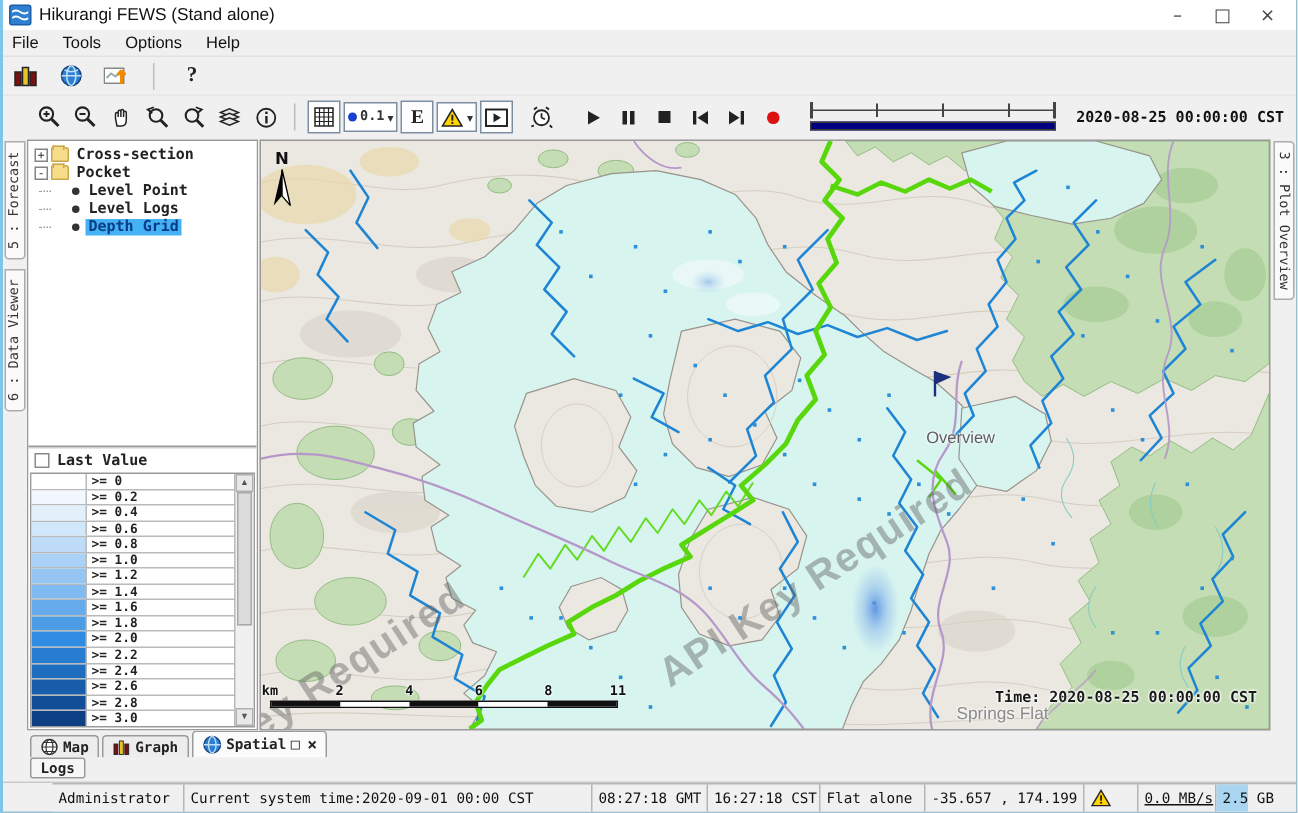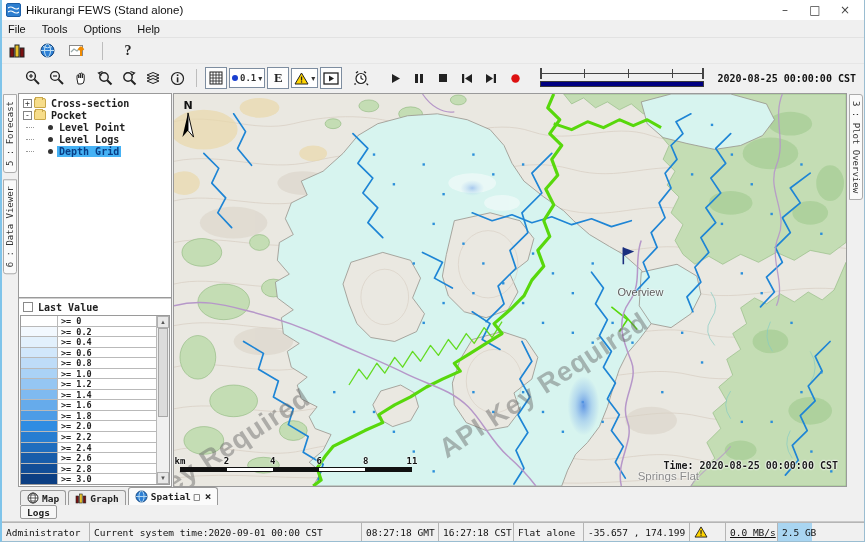--- a/index.html
+++ b/index.html
@@ -93,21 +93,21 @@
   
   .tabsrow { height:18px; flex:0 0 auto; display:flex; align-items:flex-end; padding-left:18px; gap:2px; background:#f0f0f0; }
   .tab { display:inline-flex; align-items:center; gap:3px; border:1px solid #9a9a9a; border-bottom:none; border-radius:3px 3px 0 0;
          background:#ededed; height:15px; padding:0 6px; font-family:"DejaVu Sans Mono", monospace; font-size:9.5px; font-weight:bold; color:#222;}
   .tab.active { background:#fbfbfb; height:18px; }
   .tab .ticon { display:inline-flex; }
   .tab .tclose { font-weight:bold; font-size:11px; margin-left:2px; }
   .tab .trestore { font-size:10px; }
   .logsrow { height:17px; flex:0 0 auto; display:flex; align-items:flex-start; padding-left:18px; background:#f0f0f0; border-bottom:1px solid #c9c9c9;}
   .logs-tab { border:1px solid #9a9a9a; border-radius:2px; background:#f6f6f6; font-family:"DejaVu Sans Mono", monospace; font-size:9.5px; font-weight:bold; color:#222; padding:0px 6px; height:14px; line-height:13px;}
-  .statusbar { height:19px; flex:0 0 auto; display:flex; align-items:stretch; background:#f0f0f0; border-top:1px solid #b5b5b5; font-family:"DejaVu Sans Mono", monospace; font-size:9.5px; color:#111;}
+  .statusbar { height:19px; flex:0 0 auto; display:flex; align-items:stretch; background:#f0f0f0; border-top:1px solid #b5b5b5; font-family:"DejaVu Sans Mono", monospace; font-size:9.5px; color:#111;margin-left:33px;}
   .scell { border-right:1px solid #b5b5b5; display:flex; align-items:center; padding:0 4px; white-space:nowrap; overflow:hidden;}
   [data-name="status-user"]{width:88px;} [data-name="status-system-time"]{width:272px;}
   [data-name="status-gmt"]{width:77px;} [data-name="status-local"]{width:75px;}
   [data-name="status-mode"]{width:70px;} [data-name="status-coordinates"]{width:106px;}
   [data-name="status-alerts"]{width:36px; justify-content:flex-start;}
   [data-name="status-throughput"]{width:52px;text-decoration:underline;}
   [data-name="status-memory"]{flex:1; border-right:none; background:linear-gradient(90deg,#a9d5f1 0 40%,#f0f0f0 40%);}
 </style>
 </head>
 <body>

